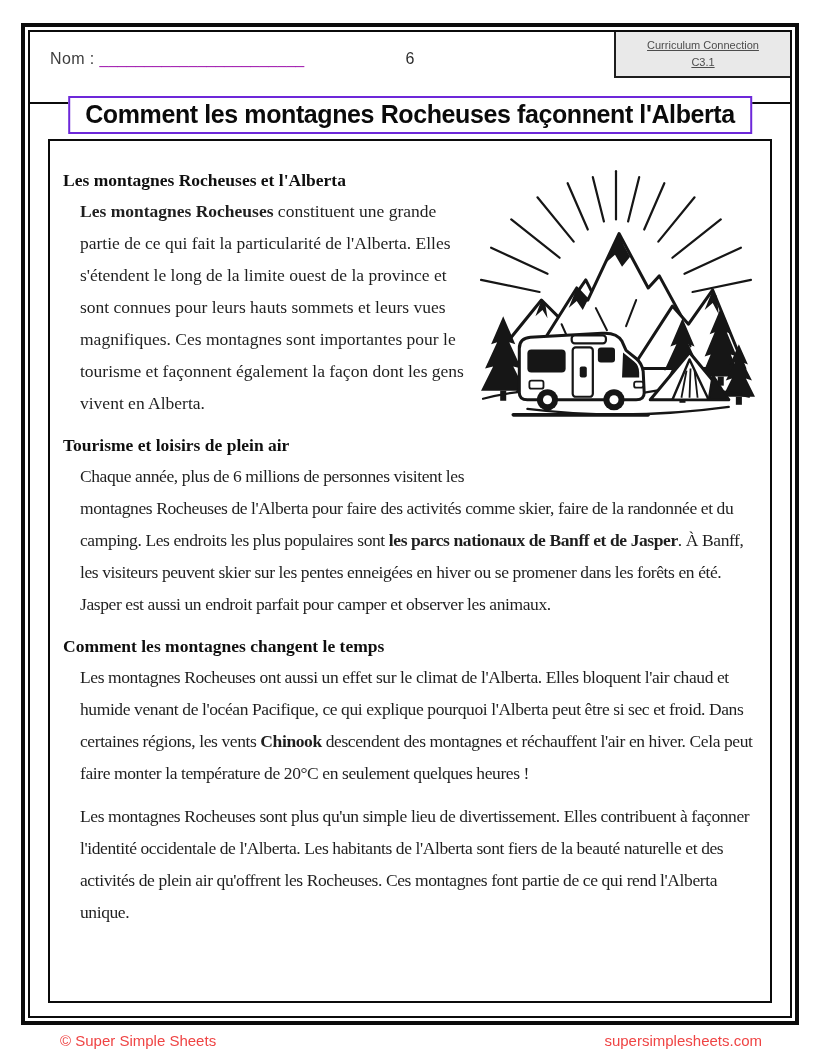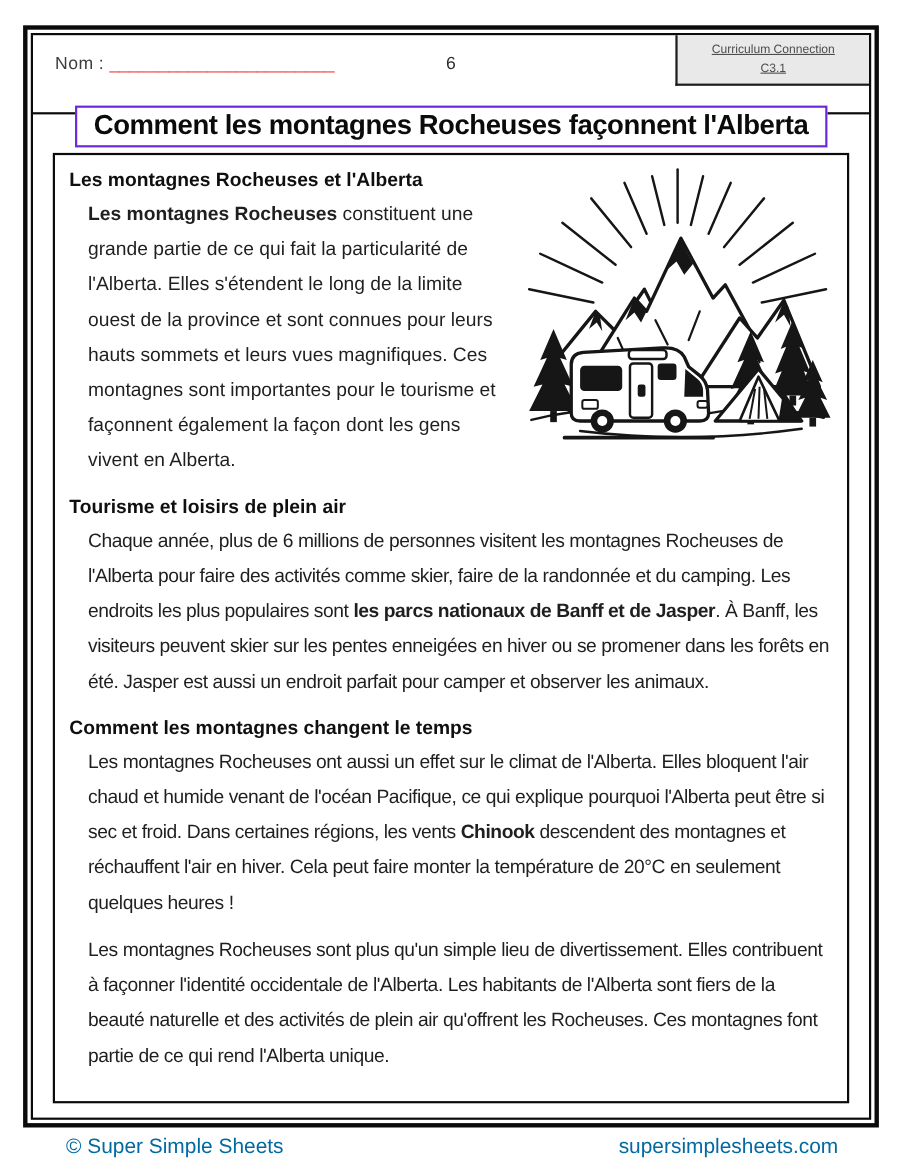--- a/index.html
+++ b/index.html
@@ -27,21 +27,21 @@
   }
   
   .name-field {
     position: absolute;
     left: 20px; top: 18px;
     font-size: 16px;
     color: #3d3d3d;
     letter-spacing: 0.4px;
     white-space: nowrap;
   }
-  .name-line { letter-spacing: 0; color: #ef4444; }
+  .name-line { letter-spacing: 0; color: #a21caf; }
   .page-number {
     position: absolute;
     left: 0; top: 18px;
     width: 100%;
     text-align: center;
     font-size: 16px;
     color: #2e2e2e;
   }
   .curriculum-box {
     position: absolute;
@@ -76,22 +76,23 @@
     font-weight: 700;
     letter-spacing: -0.4px;
     white-space: nowrap;
     color: #0b0b0b;
   }
   
   .content-box {
     position: absolute;
     top: 107px; left: 18px; right: 18px; bottom: 13px;
     border: 2px solid #0b0b0b;
-    padding: 7px 13px;
+    padding: 24px 13px;
     overflow: hidden;
+    font-family: Liberation Serif, serif;
   }
   .illustration-float {
     float: right;
     width: 282px;
     height: 314px;
     margin: 2px 0 0 8px;
   }
   .illustration-float svg { display: block; width: 282px; height: 252px; }
   h3.sec-h {
     font-size: 17.5px;
@@ -107,22 +108,22 @@
     margin-left: 17px;
   }
   .cond { letter-spacing: -0.4px; }
   .b { font-weight: 700; }
   
   .footer {
     position: absolute;
     left: 60px; right: 58px; top: 1032px;
     display: flex;
     justify-content: space-between;
-    font-size: 19px;
-    color: #0369a1;
+    font-size: 15px;
+    color: #ef4444;
   }
 </style>
 </head>
 <body>
 
 <div class="page">
   <div class="page-inner">
 
     <div class="name-field">
       <span>Nom :</span>

